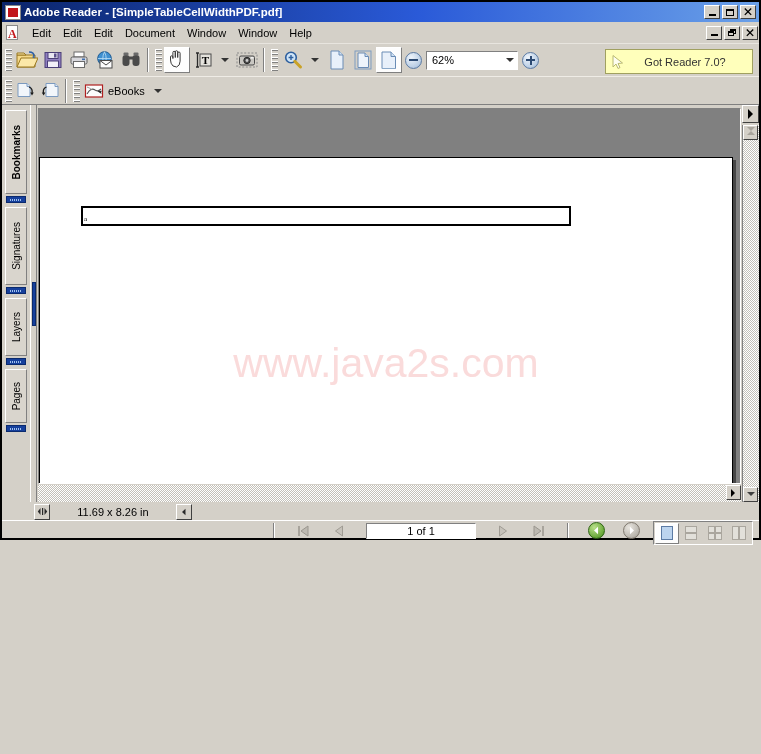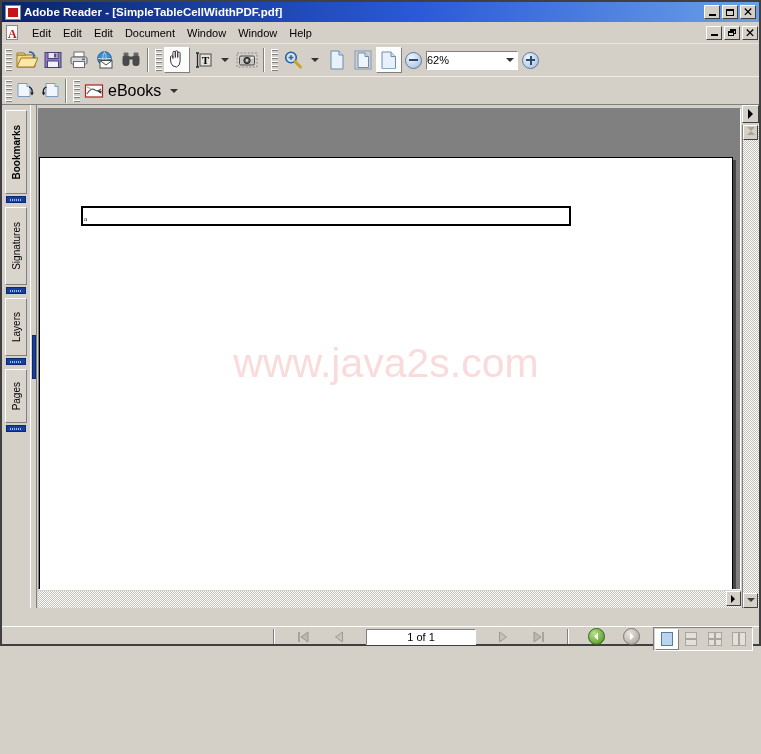--- a/index.html
+++ b/index.html
@@ -6,23 +6,23 @@
     margin: 0; padding: 0;
     width: 761px; height: 754px;
     overflow: hidden;
     font-family: "Liberation Sans", sans-serif;
     font-size: 11px;
     background: #d4d0c8;
     -webkit-font-smoothing: none;
   }
   #app {
     position: relative;
-    width: 761px; height: 646px;
-    background: #d4d0c8;
-    border: 2px solid #404040;
+    width: 761px; height: 540px;
+    background: #d4d0c8;
+    border: 2px solid #000000;
     box-sizing: border-box;
   }
 
   
   .titlebar {
     position: absolute; left: 0; top: 0; right: 0;
     height: 20px;
     background: linear-gradient(to right, #0a246a 0%, #2a5ad8 55%, #6aa0e8 100%);
     display: flex; align-items: center;
     padding: 0 2px;
@@ -179,21 +179,21 @@
     width: 92px; height: 19px;
     background: #fff;
     border: 1px solid;
     border-color: #808080 #ffffff #ffffff #808080;
     box-sizing: border-box;
     display: flex; align-items: center;
     margin: 0 1px;
     flex: none;
   }
   .zoomcombo .zv {
-    flex: 1; font-size: 11px; color: #000;
+    flex: 1; padding-left: 5px; font-size: 11px; color: #000;
   }
   .zoomcombo .zc {
     width: 14px; display: flex; align-items: center; justify-content: center;
   }
   .circbtn {
     width: 17px; height: 17px; border-radius: 50%;
     background: radial-gradient(circle at 35% 30%, #eef4fb, #b9cde4 70%, #7d9bc0 100%);
     border: 1px solid #5c7ba4;
     box-sizing: border-box;
     display: flex; align-items: center; justify-content: center;
@@ -213,21 +213,21 @@
     box-sizing: border-box;
     display: flex; align-items: center;
     font-size: 11px; color: #333;
     padding-left: 4px;
   }
   .promo .cursor-ico {
     width: 16px; height: 16px; flex: none; margin-right: 6px;
   }
   .promo .ptext { flex: 1; text-align: center; padding-right: 14px; }
 
-  .ebooks-label { font-size: 16px; color: #000; padding: 0 4px 0 2px; }
+  .ebooks-label { font-size: 11px; color: #000; padding: 0 4px 0 2px; }
 
   
   .main {
     position: absolute; left: 0; top: 103px; right: 0; bottom: 36px;
     background: #d4d0c8;
     box-sizing: border-box;
   }
   
   .navtabs {
     position: absolute; left: 3px; top: 5px;
@@ -639,20 +639,28 @@
       <div class="zc">
         <span class="caret" style="margin:0"></span>
       </div>
     </div>
 
     <div class="circbtn" style="position:relative">
       <i class="hbar"></i>
         <i class="vbar"></i>
     </div>
 
+    <div class="promo">
+      <span class="cursor-ico">
+        <svg class="ico" width="16" height="16" viewBox="0 0 16 16">
+          <path d="M3 1.5 L3 13 L6 10 L8 14.5 L10 13.5 L8 9.5 L12.5 9 Z" fill="#fdfdf0" stroke="#b8b870"></path>
+        </svg>
+      </span>
+      <span class="ptext">Got Reader 7.0?</span>
+    </div>
   </div>
 
   <div class="toolbar2">
     <div class="tgrip"></div>
     <div class="tbtn">
       <svg class="ico" width="20" height="18" viewBox="0 0 20 18">
         <path d="M2 1.5 h9 l3 3 v10 h-12 Z" fill="#f2f6fb" stroke="#7b9ac0"></path>
         <path d="M11 1.5 v3 h3" fill="#dde8f4" stroke="#7b9ac0"></path>
         <path d="M13 5 q4 1.5 3 6" fill="none" stroke="#1a1a1a" stroke-width="1.3"></path>
         <path d="M14.2 10.5 l1.8 3 l1.8 -3 Z" fill="#1a1a1a"></path>
@@ -723,20 +731,35 @@
       <div class="sb-btn down" style="position:absolute;left:0;bottom:0;width:15px;height:15px;"></div>
     </div>
 
     <div class="hscroll sb-track">
       <div class="sb-btn right" style="position:absolute;right:0;top:0;width:15px;height:15px;"></div>
     </div>
   </div>
 
   <div class="statusbar">
 
+    <div class="pagesize-strip">
+      <div class="grip-ico">
+        <svg class="ico" width="11" height="9" viewBox="0 0 11 9">
+          <path d="M3.5 1 L0.8 4.5 L3.5 8 Z" fill="#2a2a2a"></path>
+          <path d="M7.5 1 L10.2 4.5 L7.5 8 Z" fill="#2a2a2a"></path>
+          <rect x="5" y="1" width="1.2" height="7" fill="#2a2a2a"></rect>
+        </svg>
+      </div>
+      <div class="pagesize-text">11.69 x 8.26 in</div>
+      <div class="grip-ico">
+        <svg class="ico" width="8" height="8" viewBox="0 0 8 8">
+            <path d="M5.5 0.8 L2 4 L5.5 7.2 Z" fill="#2a2a2a"></path>
+          </svg>
+      </div>
+    </div>
 
     <div class="statusrow2">
       <div class="navgroup">
         <div class="vsep"></div>
         <div class="nbtn">
           <svg class="ico" width="14" height="12" viewBox="0 0 14 12">
             <rect x="2" y="1" width="2" height="10" fill="#a8a49c"></rect>
             <path d="M12 1 L5 6 L12 11 Z" fill="#bdb9b1" stroke="#9a968e"></path>
           </svg>
         </div>

